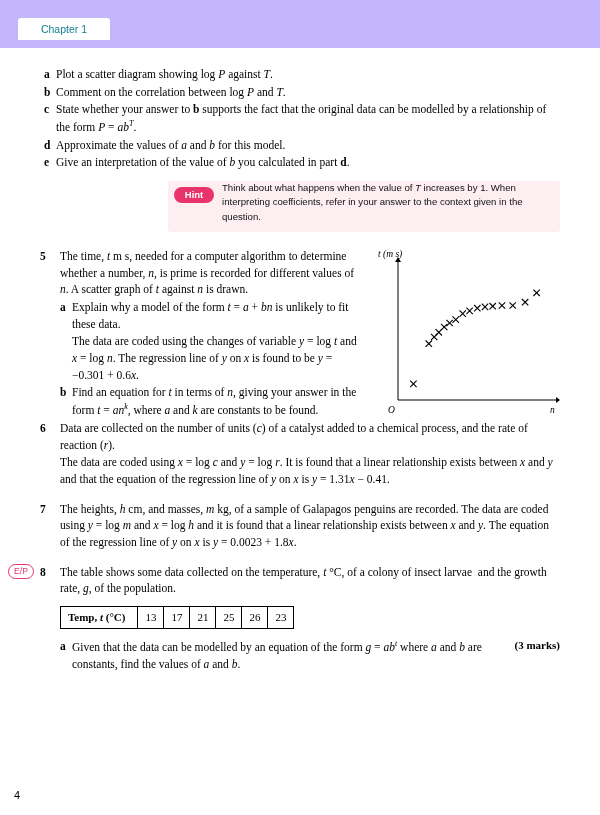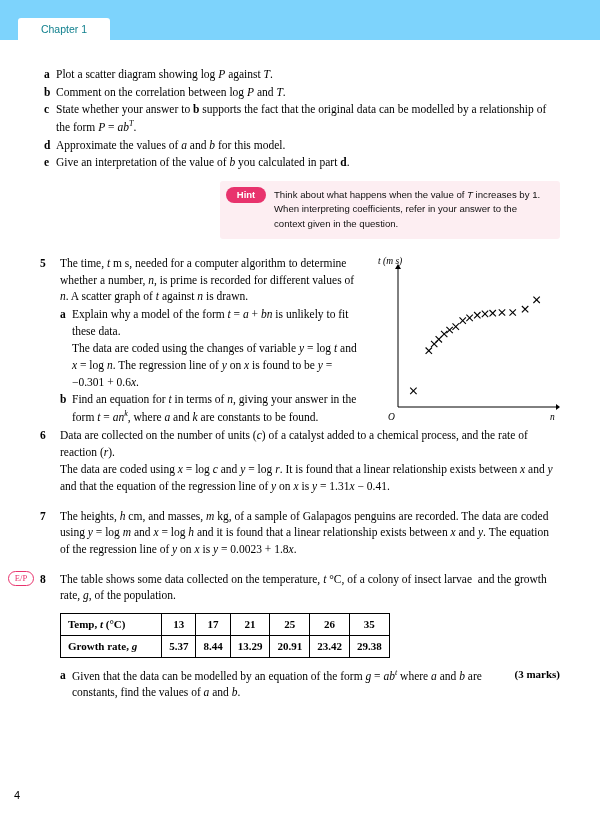--- a/index.html
+++ b/index.html
@@ -12,22 +12,22 @@
     color: #000000;
     position: relative;
     overflow: hidden;
   }
 
   
   .header {
     position: absolute;
     top: 0; left: 0;
     width: 600px;
-    height: 40px;
-    background: #7dd3fc;
+    height: 48px;
+    background: #c4b5fd;
   }
   .chapter-tab {
     position: absolute;
     left: 18px;
     top: 18px;
     width: 92px;
     height: 22px;
     background: #ffffff;
     border-radius: 3px 3px 0 0;
     display: flex;
@@ -80,24 +80,24 @@
   .part-a-block { margin-left: 16px; }
 
   
   .hint-wrap {
     margin: 10px 0 0 0;
     display: flex;
     justify-content: flex-end;
   }
   .hint-box {
     position: relative;
-    width: 340px;
+    width: 392px;
     background: #fdeef2;
     border-radius: 3px;
-    padding: 7px 10px 8px 54px;
+    padding: 0 10px 8px 54px;
     font-family: "Liberation Sans", sans-serif;
     font-size: 9.6px;
     line-height: 1.5;
     color: #111;
   }
   .hint-pill {
     position: absolute;
     left: 6px;
     top: 6px;
     width: 40px;
@@ -132,40 +132,40 @@
   
   .data-table {
     border-collapse: collapse;
     margin: 8px 0 8px 0;
     font-size: 11px;
   }
   .data-table td, .data-table th {
     border: 1px solid #000;
     padding: 2.5px 7px;
     text-align: center;
-    font-weight: bold;
+    font-weight: normal;
     white-space: nowrap;
   }
   .data-table td.rowhead, .data-table th.rowhead {
     text-align: left;
     font-weight: bold;
-    padding-right: 24px;
+    padding-right: 12px;
   }
 
   
   .ep-badge {
     position: absolute;
     left: -32px;
     top: 0px;
     width: 26px;
     height: 15px;
     border: 1px solid #e8336d;
     border-radius: 8px;
     color: #e8336d;
-    font-family: Liberation Serif, serif;
+    font-family: Liberation Sans, sans-serif;
     font-size: 8.6px;
     display: flex;
     align-items: center;
     justify-content: center;
   }
   .q-rel { position: relative; }
 
   .marks {
     float: right;
     font-weight: bold;
@@ -361,30 +361,21 @@
         <div class="txt">
           <table class="data-table">
             <tbody>
                 <tr>
               <th class="rowhead">Temp, <i>t</i> (°C)</th>
               <td>13</td>
               <td>17</td>
               <td>21</td>
               <td>25</td>
               <td>26</td>
-              <td>35</td>
-            </tr>
-            <tr>
-              <th class="rowhead">Growth rate, <i>g</i></th>
-              <td>5.37</td>
-              <td>8.44</td>
-              <td>13.29</td>
-              <td>20.91</td>
-              <td>23.42</td>
-              <td>29.38</td>
+              <td>23</td>
             </tr>
           </tbody>
             </table>
         </div>
       </div>
 
 
       <div class="row" style="margin-left:16px">
         <div class="marker m-letter">a</div>
         <div class="txt">

